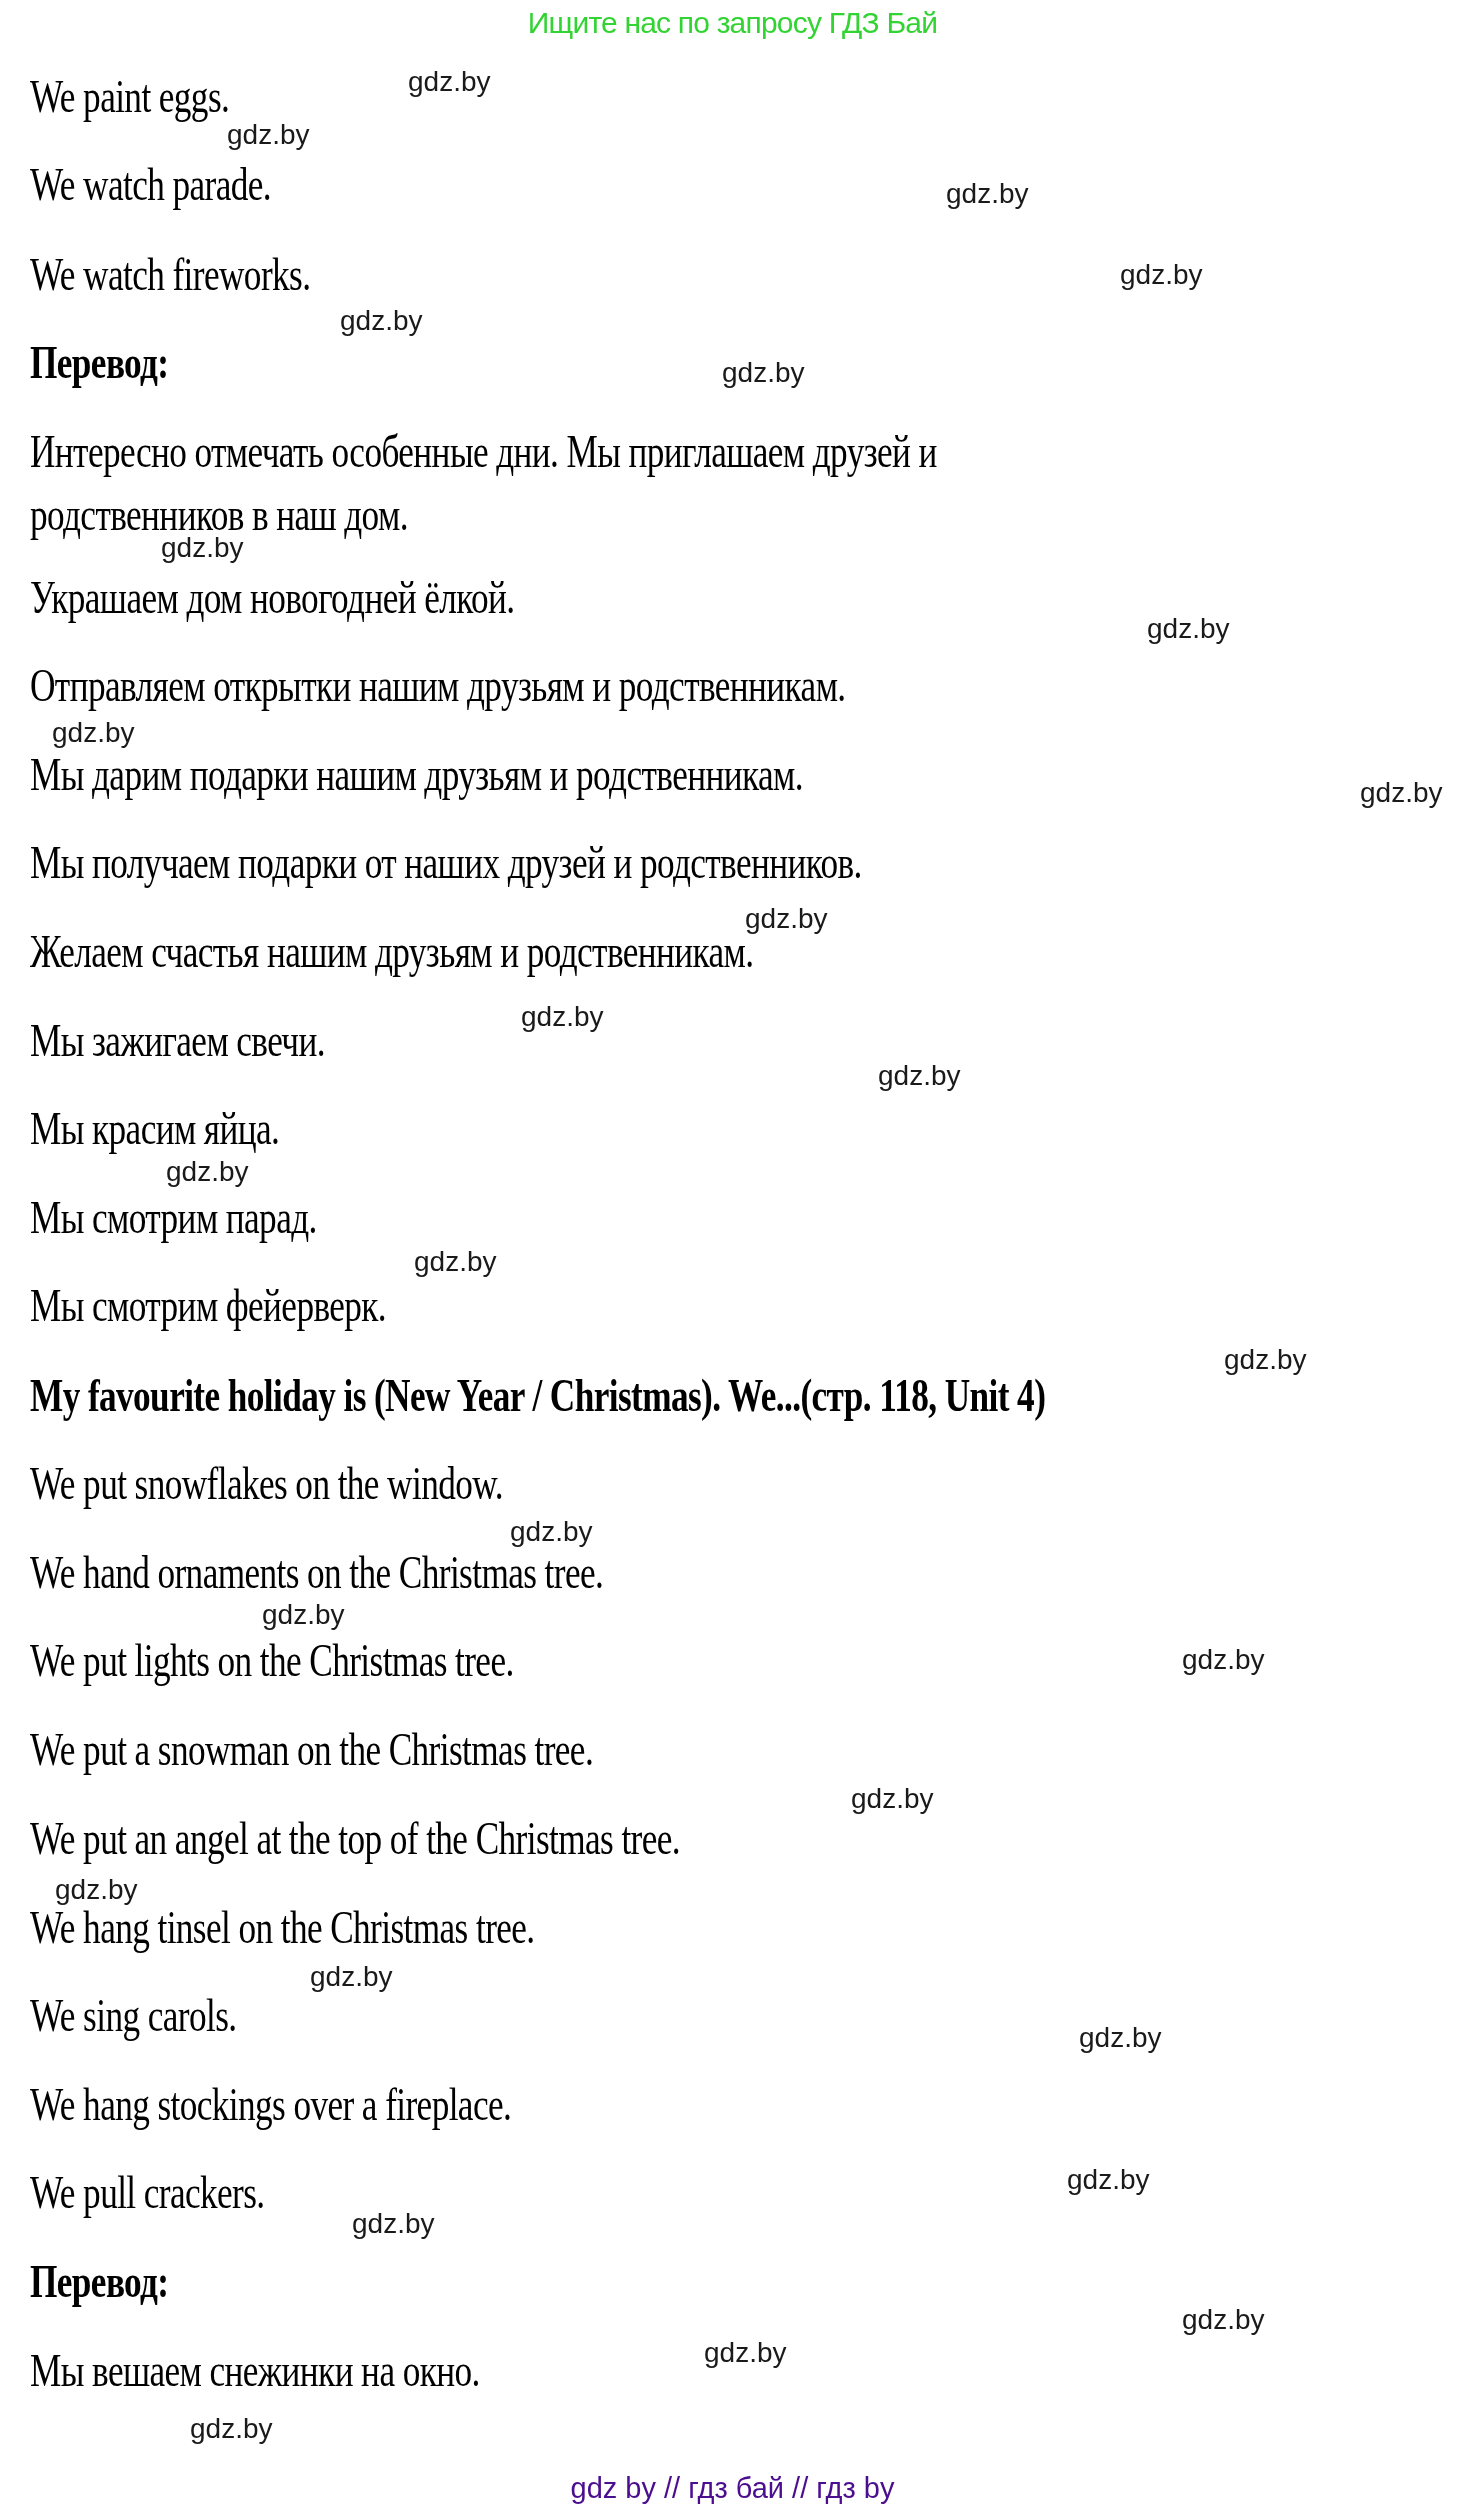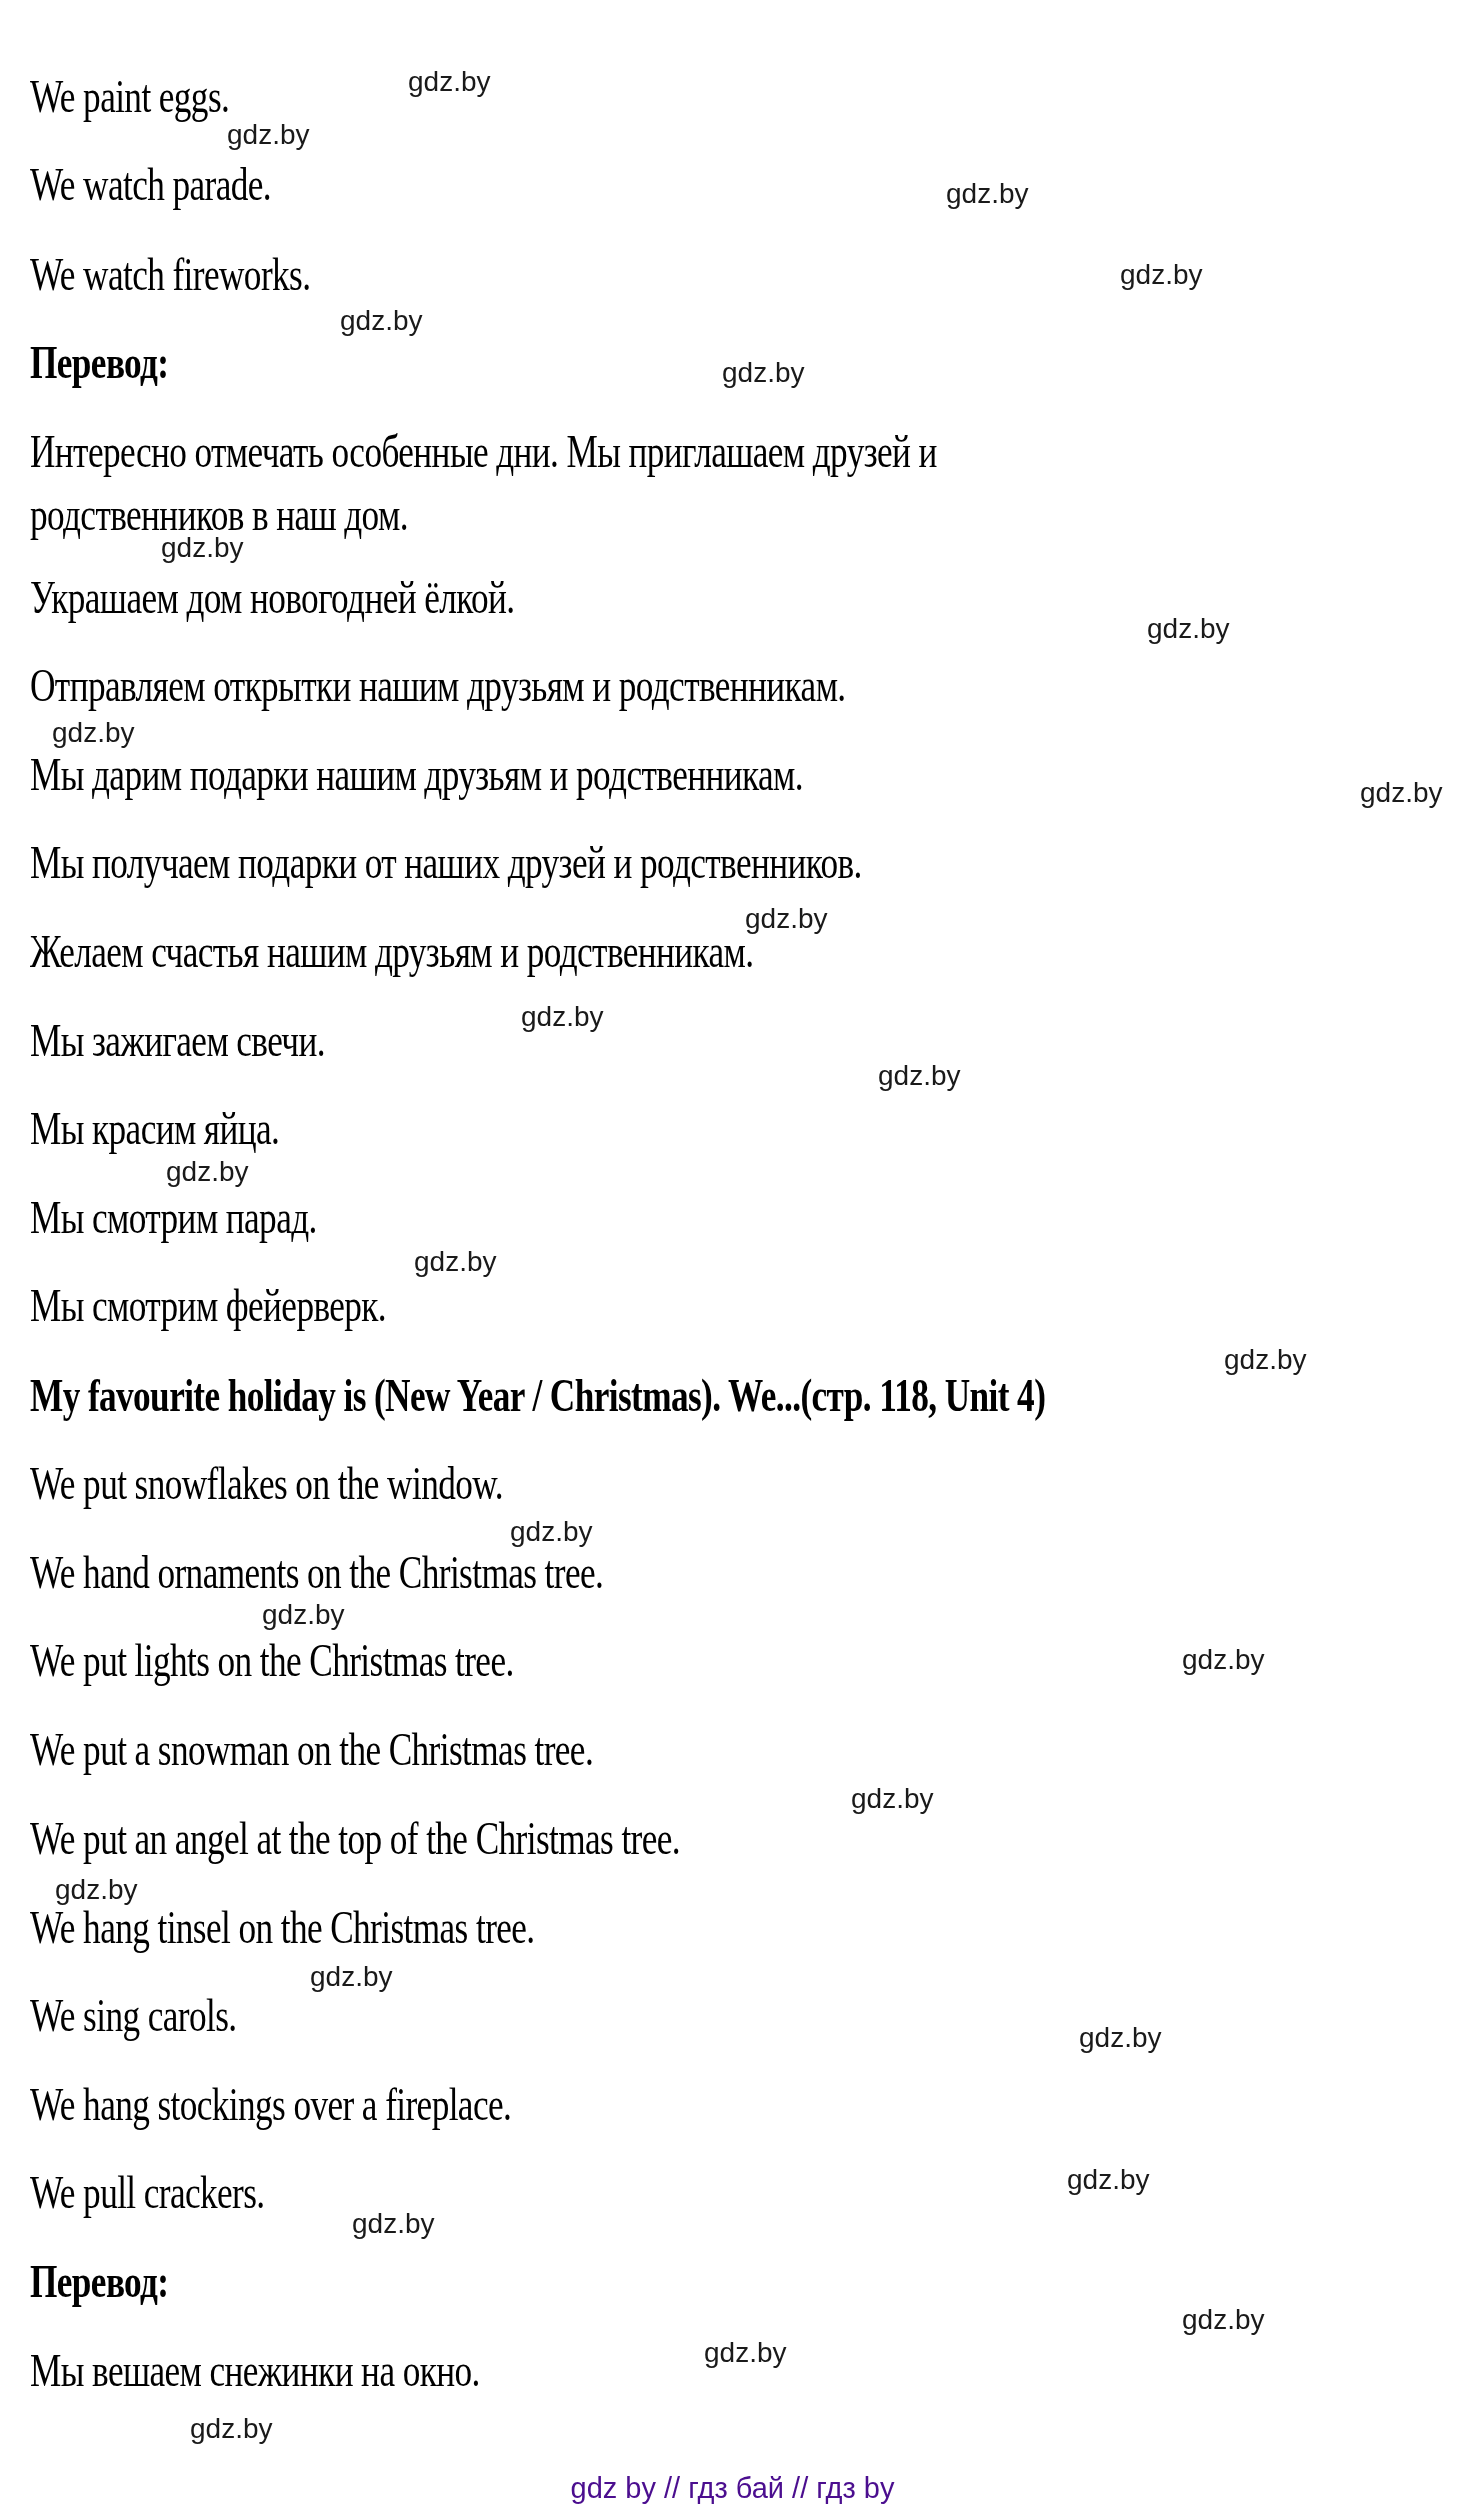--- a/index.html
+++ b/index.html
@@ -56,20 +56,21 @@
     font-family: "Liberation Sans", sans-serif;
     font-size: 29px;
     letter-spacing: 0px;
   }
 </style>
 </head>
 <body>
 
 <div class="page">
 
+  <div class="promo-header" style="color: rgb(51, 211, 51);">Ищите нас по запросу ГДЗ Бай</div>
 
   <div>
 
   <div class="line" style="left: 30px; top: 72px;">
         <span>We paint eggs.</span>
       </div>
       <div class="line" style="left: 30px; top: 160px;">
         <span>We watch parade.</span>
       </div>
       <div class="line" style="left: 30px; top: 250px;">

